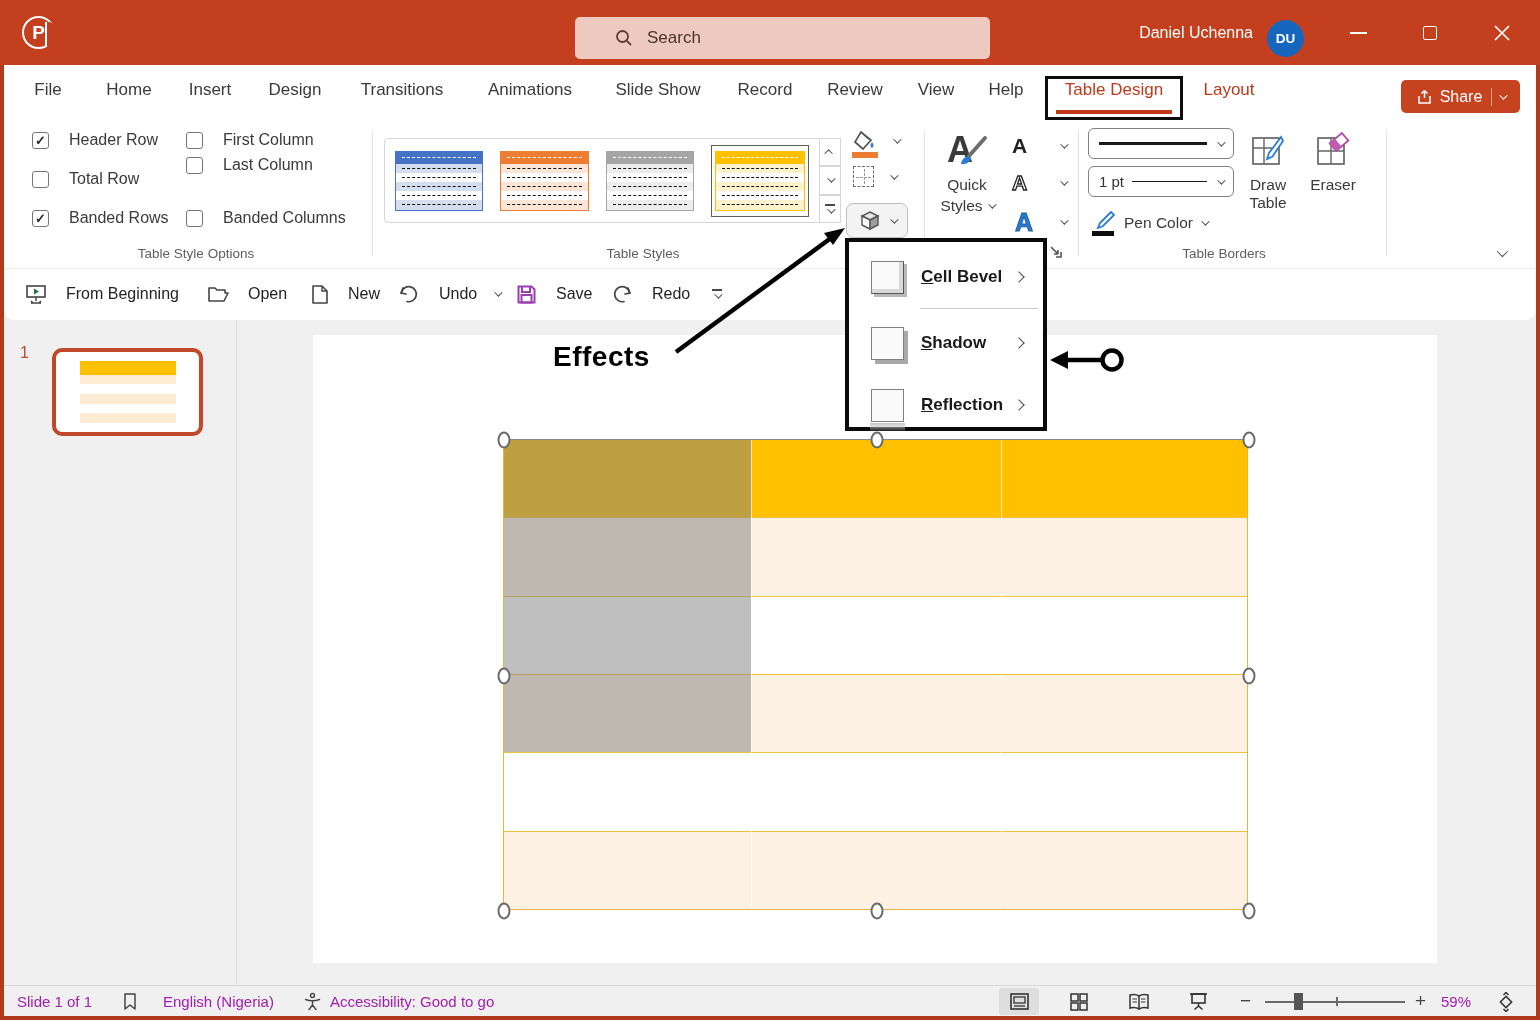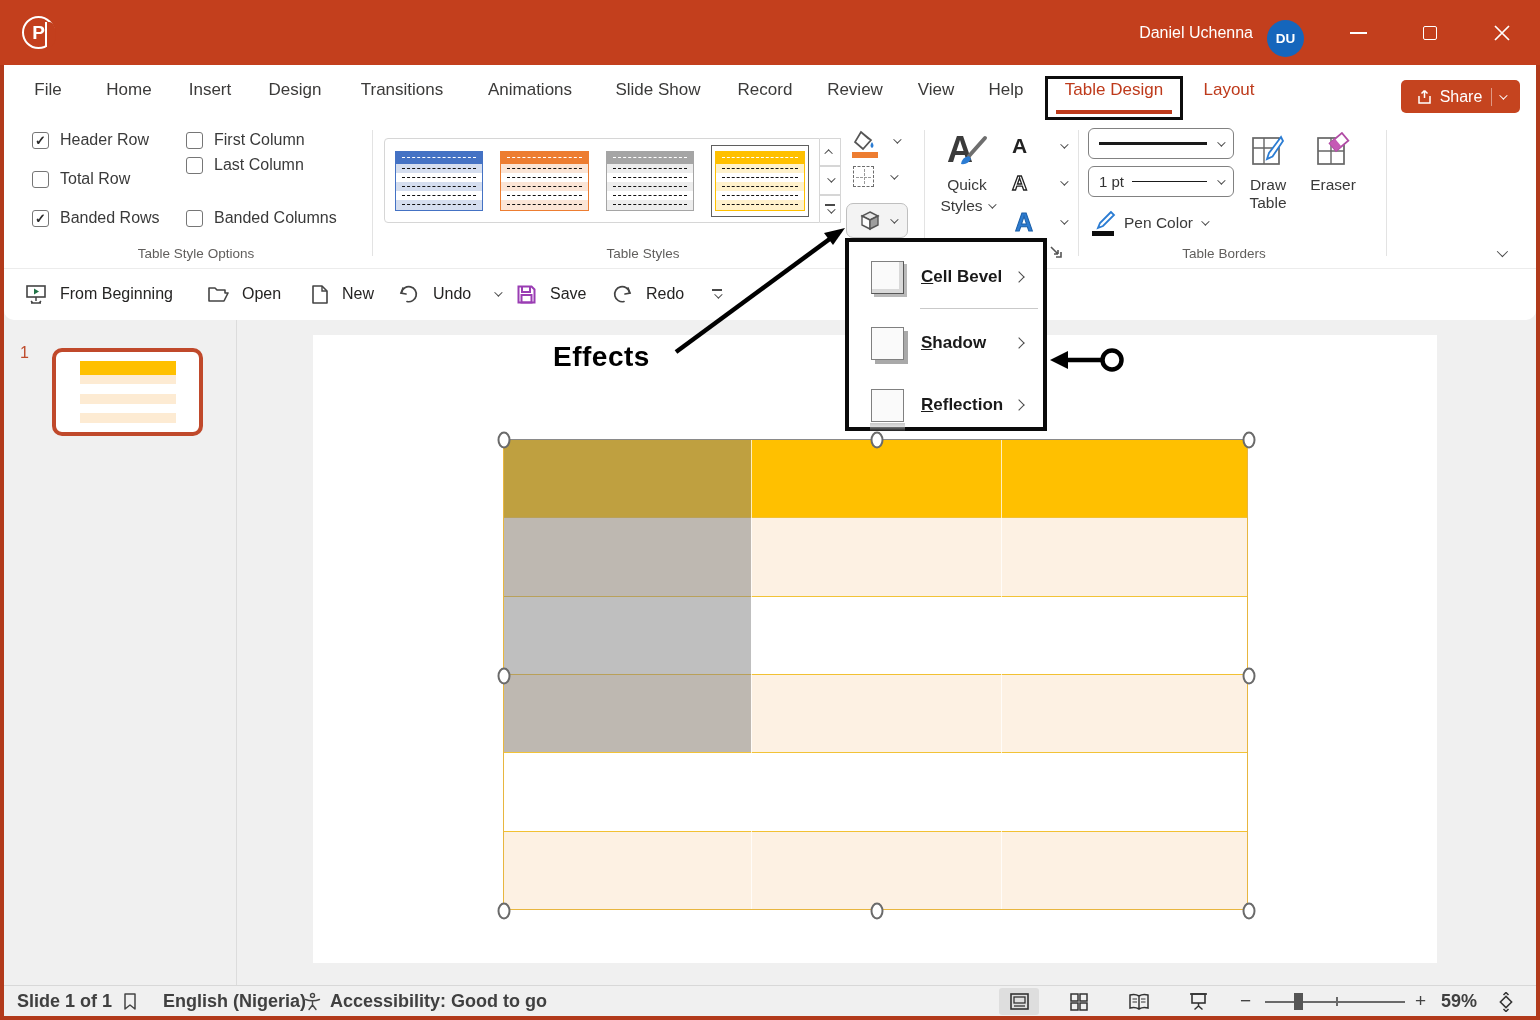--- a/index.html
+++ b/index.html
@@ -36,21 +36,21 @@
 
   
   .chv { display:inline-block; width:8px; height:8px; border-right:1.7px solid #494949; border-bottom:1.7px solid #494949; }
   .chv.down { transform:rotate(45deg) translateY(-2px); }
   .chv.up { transform:rotate(-135deg) translateY(-2px); }
   .chv.right { transform:rotate(-45deg); }
   .chv.sm { width:6px; height:6px; }
   .chv.white { border-color:#fff; }
 
   
-  .cbrow { position:absolute; display:flex; align-items:center; gap:11px; font-size:16px; color:#3A3A3A; }
+  .cbrow { position:absolute; display:flex; align-items:center; gap:20px; font-size:16px; color:#3A3A3A; }
   .cb { width:17px; height:17px; border:1.7px solid #767676; border-radius:3px; background:#fff; display:flex; align-items:center; justify-content:center; font-size:13px; color:#2b2b2b; }
   .cb.checked::after { content:"\2713"; font-weight:bold; }
   .grp-label { position:absolute; transform:translateX(-50%); top:246px; font-size:13.5px; color:#605E5C; white-space:nowrap; }
   .vsep { position:absolute; top:130px; height:126px; width:1px; background:#E3E3E3; }
 
   
   .gallery { position:absolute; left:384px; top:138px; width:436px; height:85px; border:1px solid #D6D6D6; border-radius:4px 0 0 4px; background:#fff; display:flex; align-items:center; gap:17px; padding:0 10px; }
   .gthumb { width:90px; height:60px; border:1px solid #cfcfcf; display:flex; flex-direction:column; }
   .gsel { width:100px; height:72px; border:1.6px solid #5f5f5f; background:#fff; display:flex; align-items:center; justify-content:center; }
   .gh { height:12px; display:flex; align-items:center; }
@@ -82,21 +82,21 @@
   .combo { position:absolute; left:1088px; width:146px; height:31px; border:1px solid #818181; border-radius:6px; background:#fff; display:flex; align-items:center; padding:0 10px; font-size:15px; color:#333; }
   .combo .line { flex:1; height:2.2px; background:#1a1a1a; margin-right:10px; }
   .combo .line.thin { height:1.2px; margin-left:8px; }
   .pencolor { position:absolute; left:1090px; top:206px; height:34px; display:flex; align-items:center; gap:8px; font-size:15.5px; color:#3A3A3A; }
   .bigbtn { position:absolute; top:128px; width:60px; height:116px; display:flex; flex-direction:column; align-items:center; font-size:15.5px; color:#3A3A3A; }
   .bigbtn .ic { margin:4px 0 8px; }
   .launcher { position:absolute; left:1048px; top:244px; }
   .collapse { position:absolute; left:1497px; top:243px; }
 
   
-  .qitem { position:absolute; top:268px; height:52px; display:flex; align-items:center; gap:13px; font-size:16px; color:#252423; }
+  .qitem { position:absolute; top:268px; height:52px; display:flex; align-items:center; gap:19px; font-size:16px; color:#252423; }
 
   
   .slide-num { position:absolute; left:20px; top:344px; font-size:16px; color:#BE4B2B; }
   .panel-div { position:absolute; left:236px; top:320px; bottom:35px; width:1px; background:#DCDCDC; }
   .thumb-sel { position:absolute; left:52px; top:348px; width:151px; height:88px; background:#fff; border:4px solid #C0492B; border-radius:10px; display:flex; align-items:center; justify-content:center; }
   .mini-table { width:96px; height:62px; display:flex; flex-direction:column; }
   .mini-table .mr { flex:1; }
 
   
   .canvas { position:absolute; left:313px; top:335px; width:1124px; height:628px; background:#fff; }
@@ -119,35 +119,42 @@
   .fx-lab .u { text-decoration:underline; }
   .fx-chv { position:absolute; right:20px; }
   .fx-sep { position:absolute; left:71px; right:5px; height:1px; background:#c9c9c9; }
 
   
   .anno-effects { position:absolute; left:553px; top:341px; font-size:28px; font-weight:bold; color:#000; z-index:50; letter-spacing:.5px; }
   #anno-svg { position:absolute; left:0; top:0; z-index:55; pointer-events:none; }
 
   
   .statusbar { position:absolute; left:0; right:0; bottom:4px; height:31px; background:#F0F0F0; border-top:1px solid #D8D8D8; }
-  .st { position:absolute; top:0; height:30px; display:flex; align-items:center; font-size:18px; color:#404040; gap:8px;font-weight:bold; }
+  .st { position:absolute; top:0; height:30px; display:flex; align-items:center; font-size:15px; color:#a21caf; gap:8px; }
   .viewbtn { position:absolute; top:2px; width:40px; height:27px; display:flex; align-items:center; justify-content:center; border-radius:3px; }
   .viewbtn.active { background:#DEDEDE; }
   .zoom-track { position:absolute; left:1265px; top:15px; width:140px; height:1.6px; background:#6a6a6a; }
   .zoom-thumb { position:absolute; left:1294px; top:7px; width:9px; height:17px; background:#555; }
   .zoom-tick { position:absolute; left:1336px; top:11px; width:1.6px; height:9px; background:#6a6a6a; }
   .zsign { font-size:19px; color:#444; position:absolute; top:0; height:30px; display:flex; align-items:center; }
 </style>
 </head>
 <body>
 
 <div id="win">
 
   <div class="titlebar">
     <div class="pp-logo">P</div>
+    <div class="searchbox">
+      <svg width="18" height="18" viewBox="0 0 18 18">
+          <circle cx="7.5" cy="7.5" r="5.5" fill="none" stroke="#5F3A30" stroke-width="1.8"></circle>
+          <line x1="11.8" y1="11.8" x2="16" y2="16" stroke="#5F3A30" stroke-width="1.8"></line>
+        </svg>
+      <span>Search</span>
+    </div>
     <div class="tb-user">Daniel Uchenna</div>
     <div class="avatar">DU</div>
     <div class="wbtn" style="left:1334px">
         <div style="width:17px;height:2px;background:#fff"></div>
       </div>
     <div class="wbtn" style="left:1406px">
         <div style="width:14px;height:14px;border:1.8px solid #fff;border-radius:2px"></div>
       </div>
     <div class="wbtn" style="left:1478px">
         <svg width="16" height="16" viewBox="0 0 16 16">

